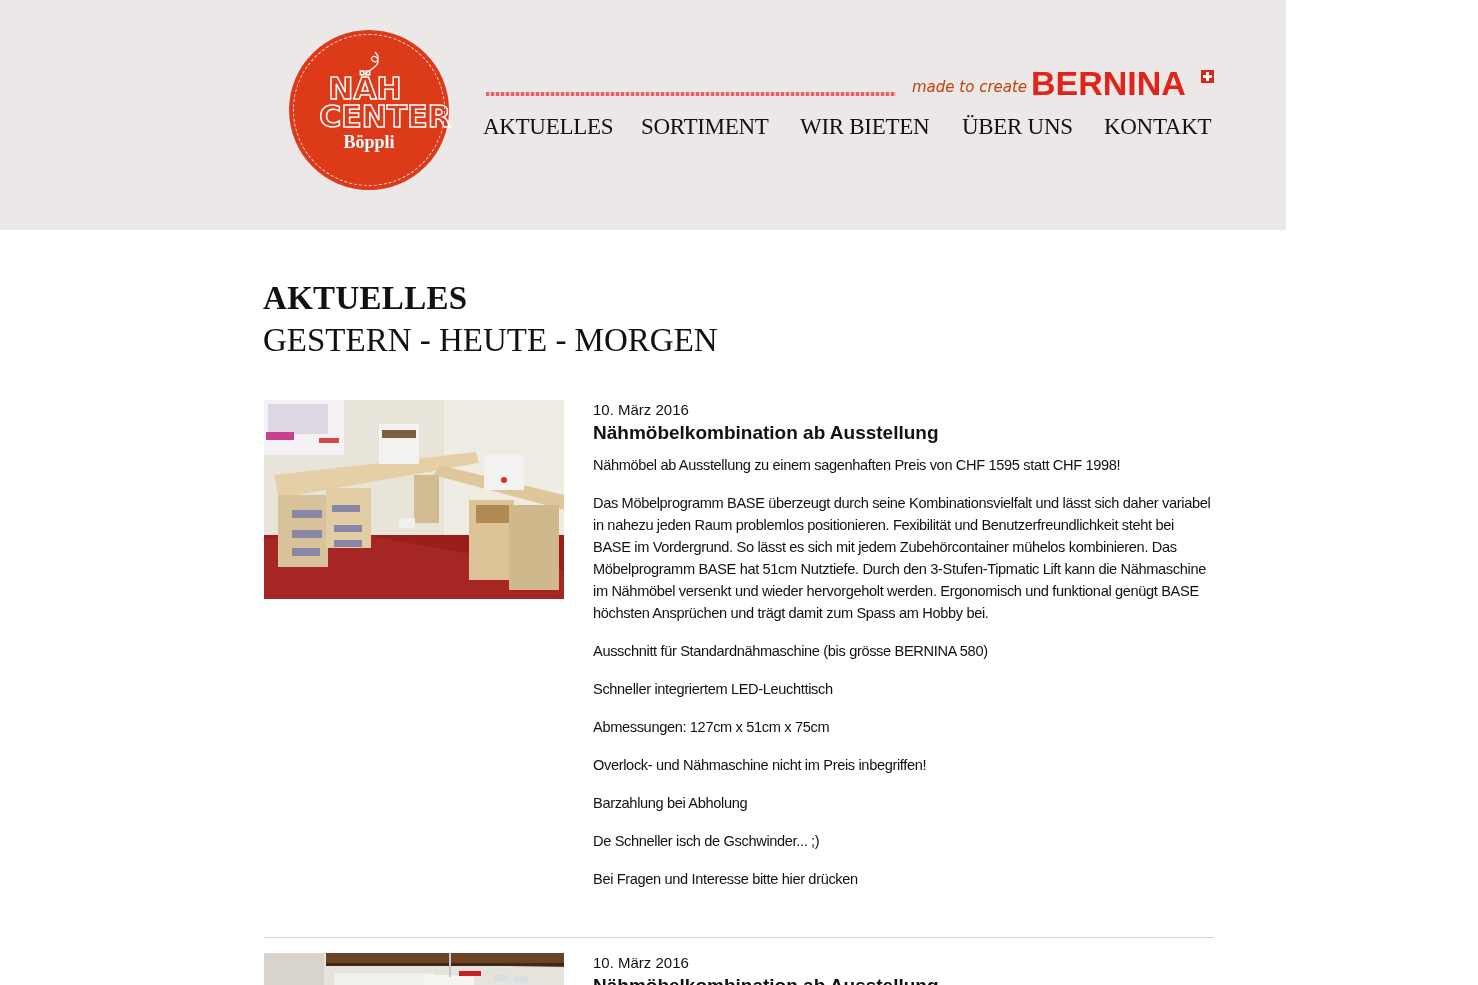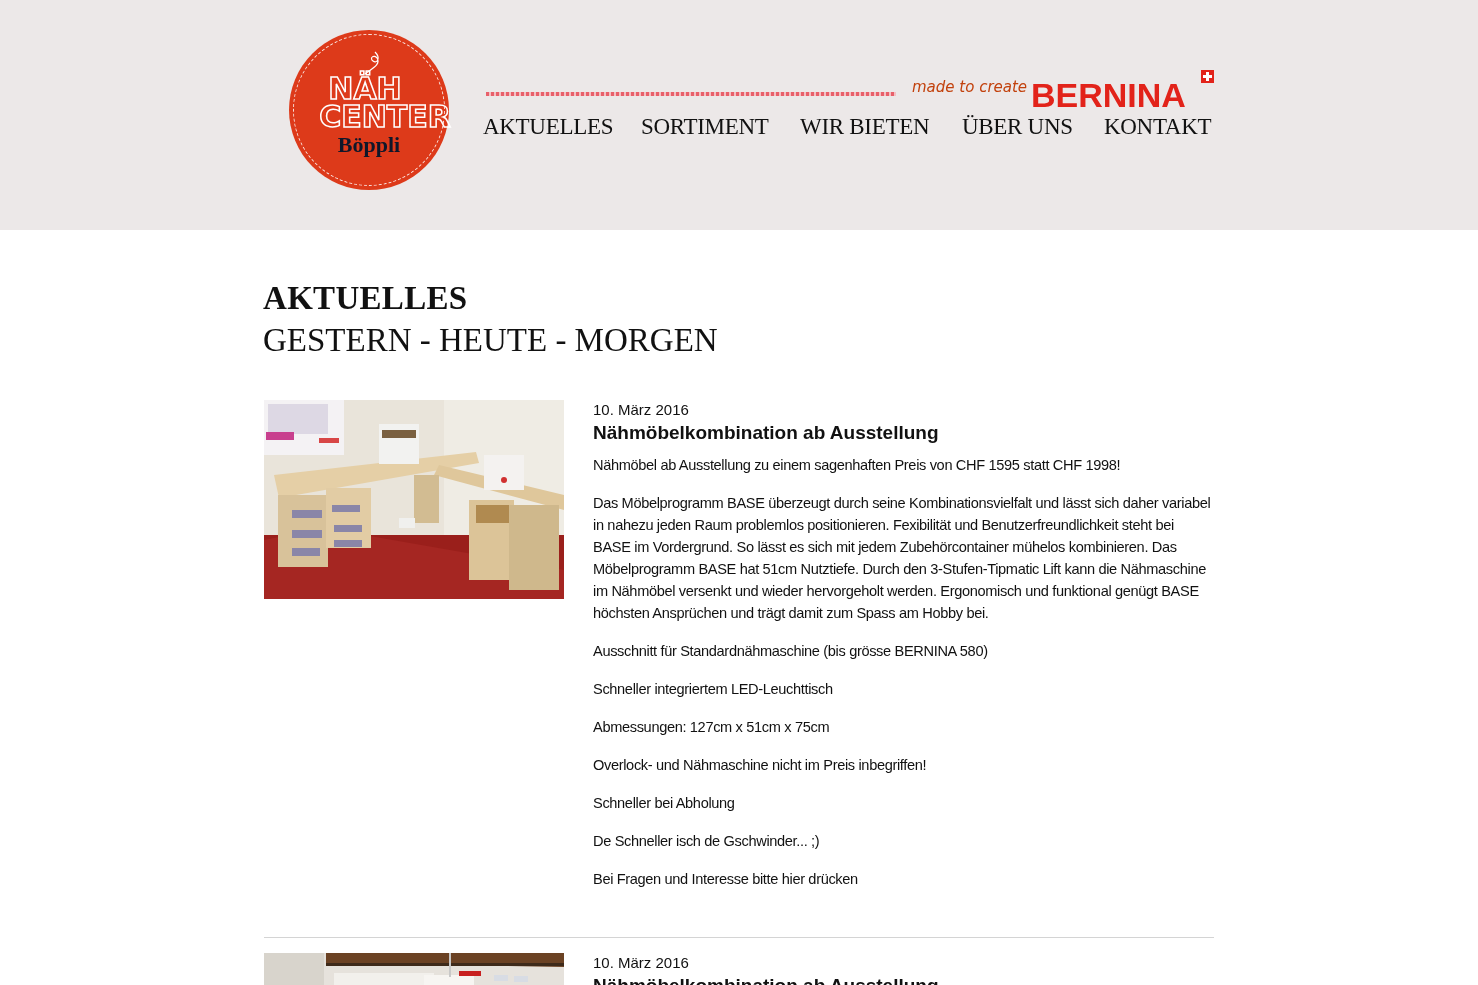--- a/index.html
+++ b/index.html
@@ -1,54 +1,54 @@
 <!DOCTYPE html>
 <html><head>
 <meta charset="utf-8">
 <style>
   html, body { margin:0; padding:0; }
   body {
     width:1478px; height:985px; overflow:hidden; background:#ffffff;
     font-family:"DejaVu Serif","Liberation Serif",serif; color:#111;
   }
   .header {
-    position:absolute; left:0; top:0; width:1478px; height:230px; background:#ece8e8;
+    position:absolute; left:0; top:0; width:1286px; height:230px; background:#ece8e8;
   }
   .logo {
     position:absolute; left:289px; top:30px; width:160px; height:160px; border-radius:50%;
     background:#dd3a1a; box-sizing:border-box;
   }
   .logo .ring {
     position:absolute; left:4px; top:4px; right:4px; bottom:4px; border-radius:50%;
     border:1.5px dashed rgba(255,255,255,0.85);
   }
   .logo .l1, .logo .l2 {
     position:absolute; left:16px; width:100%; text-align:center;
     font-family:"DejaVu Sans","Liberation Sans",sans-serif; font-weight:bold;
     color:transparent; -webkit-text-stroke:1.5px #fff; letter-spacing:0px;
   }
   .logo .l1 { top:44px; font-size:30px; line-height:30px; left:-4px;}
   .logo .l2 { top:72px; font-size:30px; line-height:30px; }
   .logo .l3 {
     position:absolute; left:0; width:100%; top:102px; text-align:center;
-    font-family:"Liberation Serif",serif; font-weight:bold; font-size:22px; color:#0f172a;
+    font-family:"Liberation Serif",serif; font-weight:bold; font-size:18px; color:#ffffff;
   }
   .logo .thread {
     position:absolute; left:72px; top:20px;
   }
   .stitch {
     position:absolute; left:486px; top:92px; width:410px; height:4px;
     background-image:repeating-linear-gradient(90deg,#e8606a 0 3px,#f3c0c4 3px 5px);
   }
   .tagline {
     position:absolute; left:912px; top:78px; font-family:"DejaVu Sans",sans-serif;
     font-style:italic; font-size:15px; color:#c2410c;
   }
   .brand {
-    position:absolute; left:1031px; top:78px; font-family:"Liberation Sans",sans-serif;
+    position:absolute; left:1031px; top:66px; font-family:"Liberation Sans",sans-serif;
     font-weight:bold; font-size:34px; color:#e2231a; letter-spacing:0px; line-height:34px;
   }
   .brand-cross {
     position:absolute; left:1201px; top:70px; width:13px; height:13px; background:#e2231a;
   }
   .brand-cross::before, .brand-cross::after {
     content:""; position:absolute; background:#fff;
   }
   .brand-cross::before { left:5px; top:2px; width:3px; height:9px; }
   .brand-cross::after { left:2px; top:5px; width:9px; height:3px; }
@@ -138,21 +138,21 @@
   </div>
   <div class="body" style="top:0;">
     <div class="date">10. März 2016</div>
     <h3 class="title">Nähmöbelkombination ab Ausstellung</h3>
     <p>Nähmöbel ab Ausstellung zu einem sagenhaften Preis von CHF 1595 statt CHF 1998!</p>
     <p>Das Möbelprogramm BASE überzeugt durch seine Kombinationsvielfalt und lässt sich daher variabel in nahezu jeden Raum problemlos positionieren. Fexibilität und Benutzerfreundlichkeit steht bei BASE im Vordergrund. So lässt es sich mit jedem Zubehörcontainer mühelos kombinieren. Das Möbelprogramm BASE hat 51cm Nutztiefe. Durch den 3-Stufen-Tipmatic Lift kann die Nähmaschine im Nähmöbel versenkt und wieder hervorgeholt werden. Ergonomisch und funktional genügt BASE höchsten Ansprüchen und trägt damit zum Spass am Hobby bei.</p>
     <p>Ausschnitt für Standardnähmaschine (bis grösse BERNINA 580)</p>
     <p>Schneller integriertem LED-Leuchttisch</p>
     <p>Abmessungen: 127cm x 51cm x 75cm</p>
     <p>Overlock- und Nähmaschine nicht im Preis inbegriffen!</p>
-    <p>Schneller bei Abholung</p>
+    <p>Barzahlung bei Abholung</p>
     <p>De Schneller isch de Gschwinder... ;)</p>
     <p><span>Bei Fragen und Interesse bitte </span><a href="#" style="color:#111;text-decoration:none;">hier</a><span> drücken</span></p>
   </div>
 </div>
 
 <div class="divider"></div>
 
 <div class="post" style="top:953px;">
   <div class="thumb" style="top:0; height:32px;">
     <svg width="300" height="32" viewBox="0 0 300 32">

